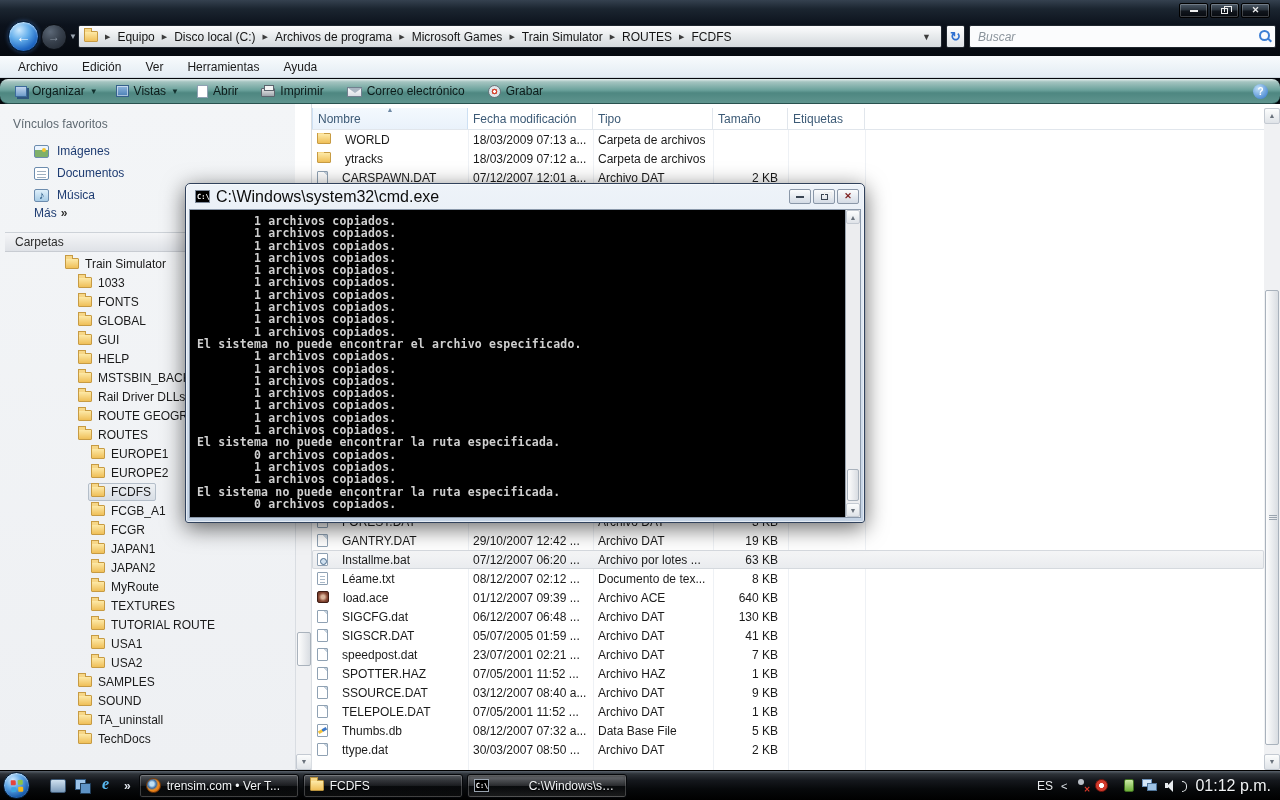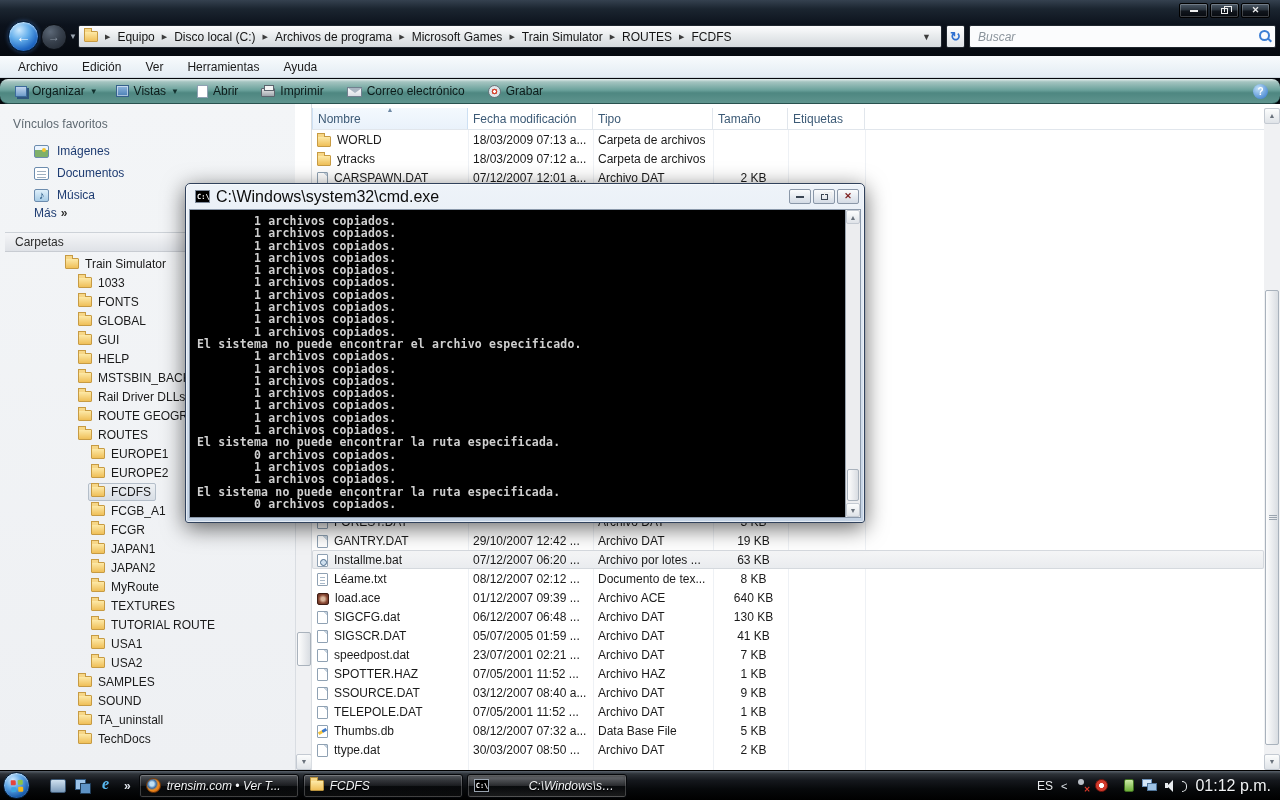--- a/index.html
+++ b/index.html
@@ -128,23 +128,23 @@
   .hcol:nth-child(3){ width:120px; }
   .hcol:nth-child(4){ width:75px; }
   .hcol:nth-child(5){ width:77px; }
   .sort-arrow { position:absolute; top:-2px; left:50%; transform:translateX(-50%); font-size:7px; color:#6f8aa5; }
   .gridline { position:absolute; top:26px; bottom:0; width:1px; background:#eef1f5; }
   .rows { position:absolute; left:0; right:0; }
   .rows.top { top:26px; }
   .rows.bottom { top:408px; }
   .row { height:19px; display:grid; grid-template-columns:156px 125px 120px 75px 77px; align-items:center; font-size:12px; color:#1a1a1a; }
   .row.selected { background:linear-gradient(#f5f6f7,#e9ebee); box-shadow:inset 0 0 0 1px #d5d9de; border-radius:2px; }
-  .c-name { display:flex; align-items:flex-end; gap:6px; padding-left:5px; overflow:hidden; white-space:nowrap; }
+  .c-name { display:flex; align-items:flex-start; gap:14px; padding-left:5px; overflow:hidden; white-space:nowrap; }
   .c-date, .c-type { padding-left:5px; white-space:nowrap; overflow:hidden; }
-  .c-size { text-align:center; padding-right:10px; white-space:nowrap;margin-left:16px; }
+  .c-size { text-align:right; padding-right:10px; white-space:nowrap;margin-left:16px; }
   .sb-btn { position:absolute; left:0; width:16px; height:16px; background:linear-gradient(#fcfdfd,#dfe3e8); border:1px solid #c4cad2; color:#6a727c; font-size:7px; text-align:center; line-height:14px; border-radius:2px; }
   .sb-thumb { position:absolute; left:1px; width:14px; background:linear-gradient(90deg,#fdfdfd,#d9dde2); border:1px solid #a9b2bc; border-radius:2px; }
   .sb-grip { position:absolute; left:3px; width:8px; height:5px; top:50%; margin-top:-3px;
     background:repeating-linear-gradient(to bottom,#9aa4af 0 1px,transparent 1px 2px); }
   .list-scroll { top:4px; bottom:0; right:0; position:absolute; width:16px; background:#f0f1f3; }
   .tree-scroll { position:absolute; left:295px; top:150px; bottom:0; width:16px; background:#f0f1f3; border-left:1px solid #d9dde2; }
   .list-border { position:absolute; left:311px; top:0; bottom:0; width:1px; background:#d9dde2; }
 
   
   .cmd { position:absolute; left:185px; top:183px; width:680px; height:340px; z-index:50;
@@ -180,21 +180,21 @@
   .qlaunch { display:flex; align-items:center; gap:9px; margin:0 6px 0 14px; }
   .qicon { width:16px; height:14px; position:relative; }
   .qicon[data-icon="show-desktop"] { background:linear-gradient(#cfe0ef,#7d9cbb); border:1px solid #3f5a77; border-radius:2px; }
   .qicon[data-icon="switch-windows"] { background:transparent; }
   .qicon[data-icon="switch-windows"]::before { content:""; position:absolute; left:0; top:0; width:9px; height:9px; background:#9cc3e8; border:1px solid #2f567d; }
   .qicon[data-icon="switch-windows"]::after { content:""; position:absolute; left:5px; top:4px; width:9px; height:9px; background:#5e93c6; border:1px solid #1f3c58; }
   .qicon[data-icon="ie"]::before { content:"e"; position:absolute; left:2px; top:-4px; font:italic bold 16px "Liberation Serif",serif; color:#58b8ef; }
   .q-chevron { color:#dfe4ea; font-weight:bold; font-size:12px; margin:0 8px 0 2px; }
   .tbtn { width:160px; height:24px; margin-right:4px; border:1px solid #05070a; border-radius:3px; flex:none;
     background:linear-gradient(rgba(255,255,255,.20),rgba(255,255,255,.06) 48%,rgba(0,0,0,.25) 52%,rgba(255,255,255,.04));
-    box-shadow:inset 0 0 0 1px rgba(255,255,255,.22); display:flex; align-items:center; padding:0 6px; gap:6px;font-style:italic; }
+    box-shadow:inset 0 0 0 1px rgba(255,255,255,.22); display:flex; align-items:center; padding:0 6px; gap:6px; }
   .tbtn.active { background:linear-gradient(rgba(255,255,255,.34),rgba(255,255,255,.12) 48%,rgba(0,0,0,.18) 52%,rgba(255,255,255,.10));
     box-shadow:inset 0 1px 3px rgba(0,0,0,.6), inset 0 0 0 1px rgba(255,255,255,.28);gap:40px; }
   .tbtn .lbl { font-size:12px; color:#f2f4f6; white-space:nowrap; overflow:hidden; text-overflow:ellipsis; text-shadow:0 1px 1px #000; }
   .tico { flex:none; position:relative; }
   .tico[data-icon="firefox"] { width:15px; height:15px; border-radius:50%;
     background:radial-gradient(circle at 38% 38%,#bfe0f5 0 18%,#3a6ea8 38%,#ef8d1e 55%,#c2520a 90%); border:1px solid #7a3c08; }
   .tico[data-icon="folder"] { width:14px; height:11px; background:linear-gradient(#fde9a7,#efbf58); border:1px solid #b9923d; border-radius:1px; }
   .tico[data-icon="folder"]::before { content:""; position:absolute; left:-1px; top:-4px; width:6px; height:3px; background:#f7d787; border:1px solid #b9923d; border-bottom:none; }
   .tico[data-icon="cmd"] { width:15px; height:13px; background:#000; border:1px solid #9aa4b0; color:#fff; font:bold 7px "DejaVu Sans Mono",monospace; line-height:12px; padding-left:1px; }
   .tico[data-icon="cmd"]::before { content:"C:\\"; }

